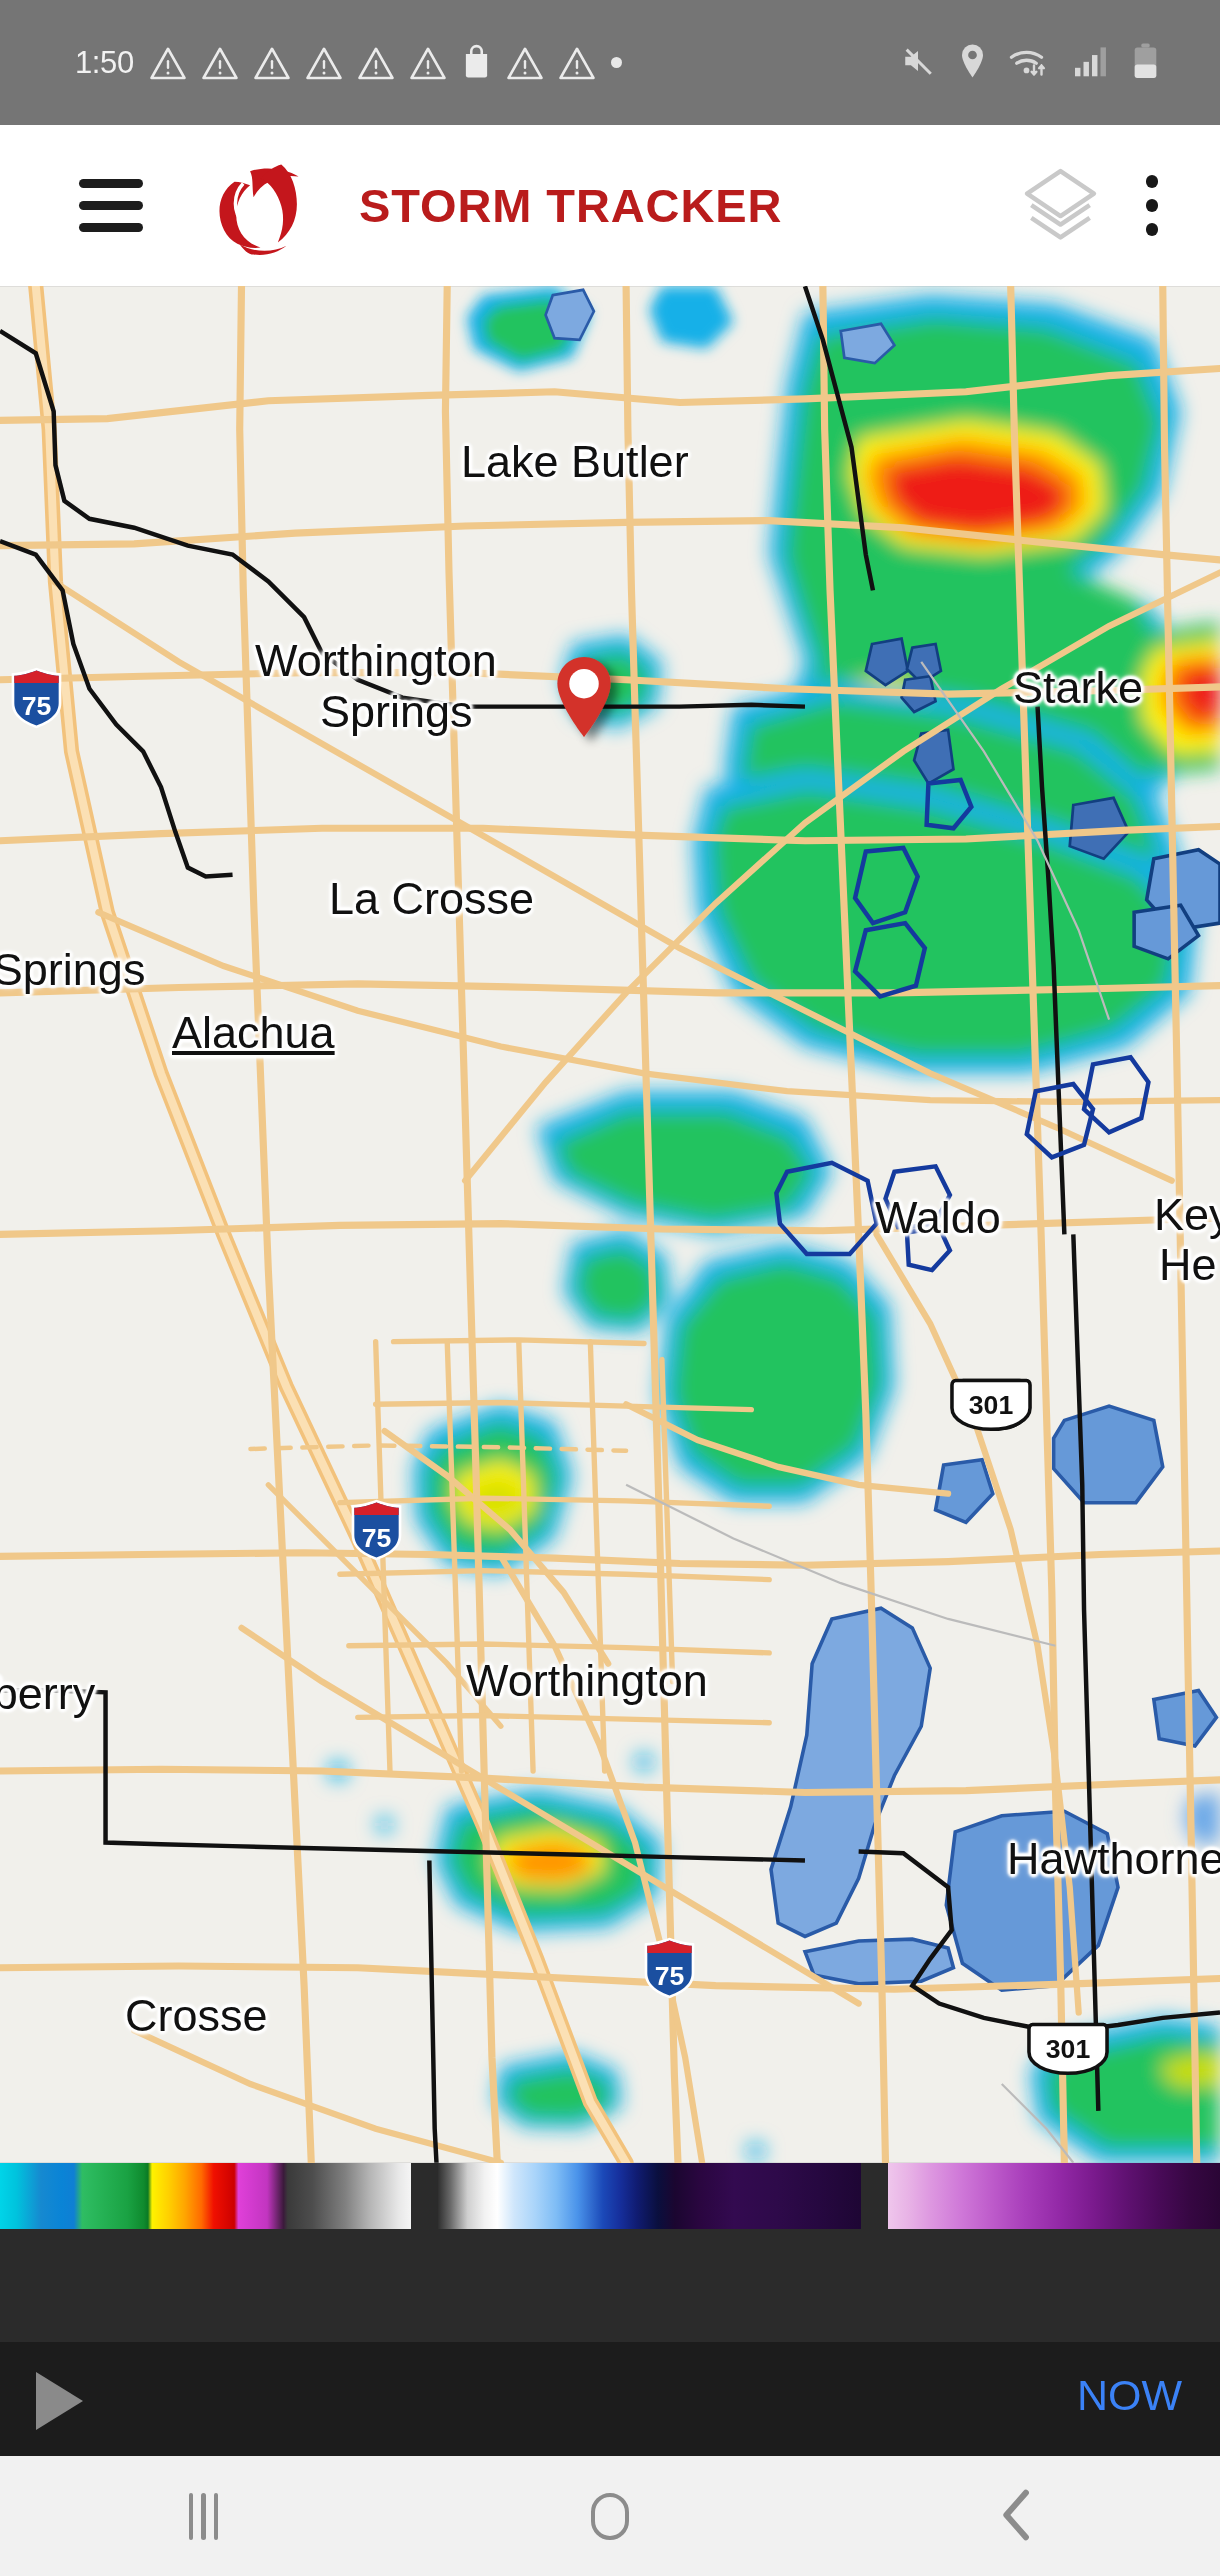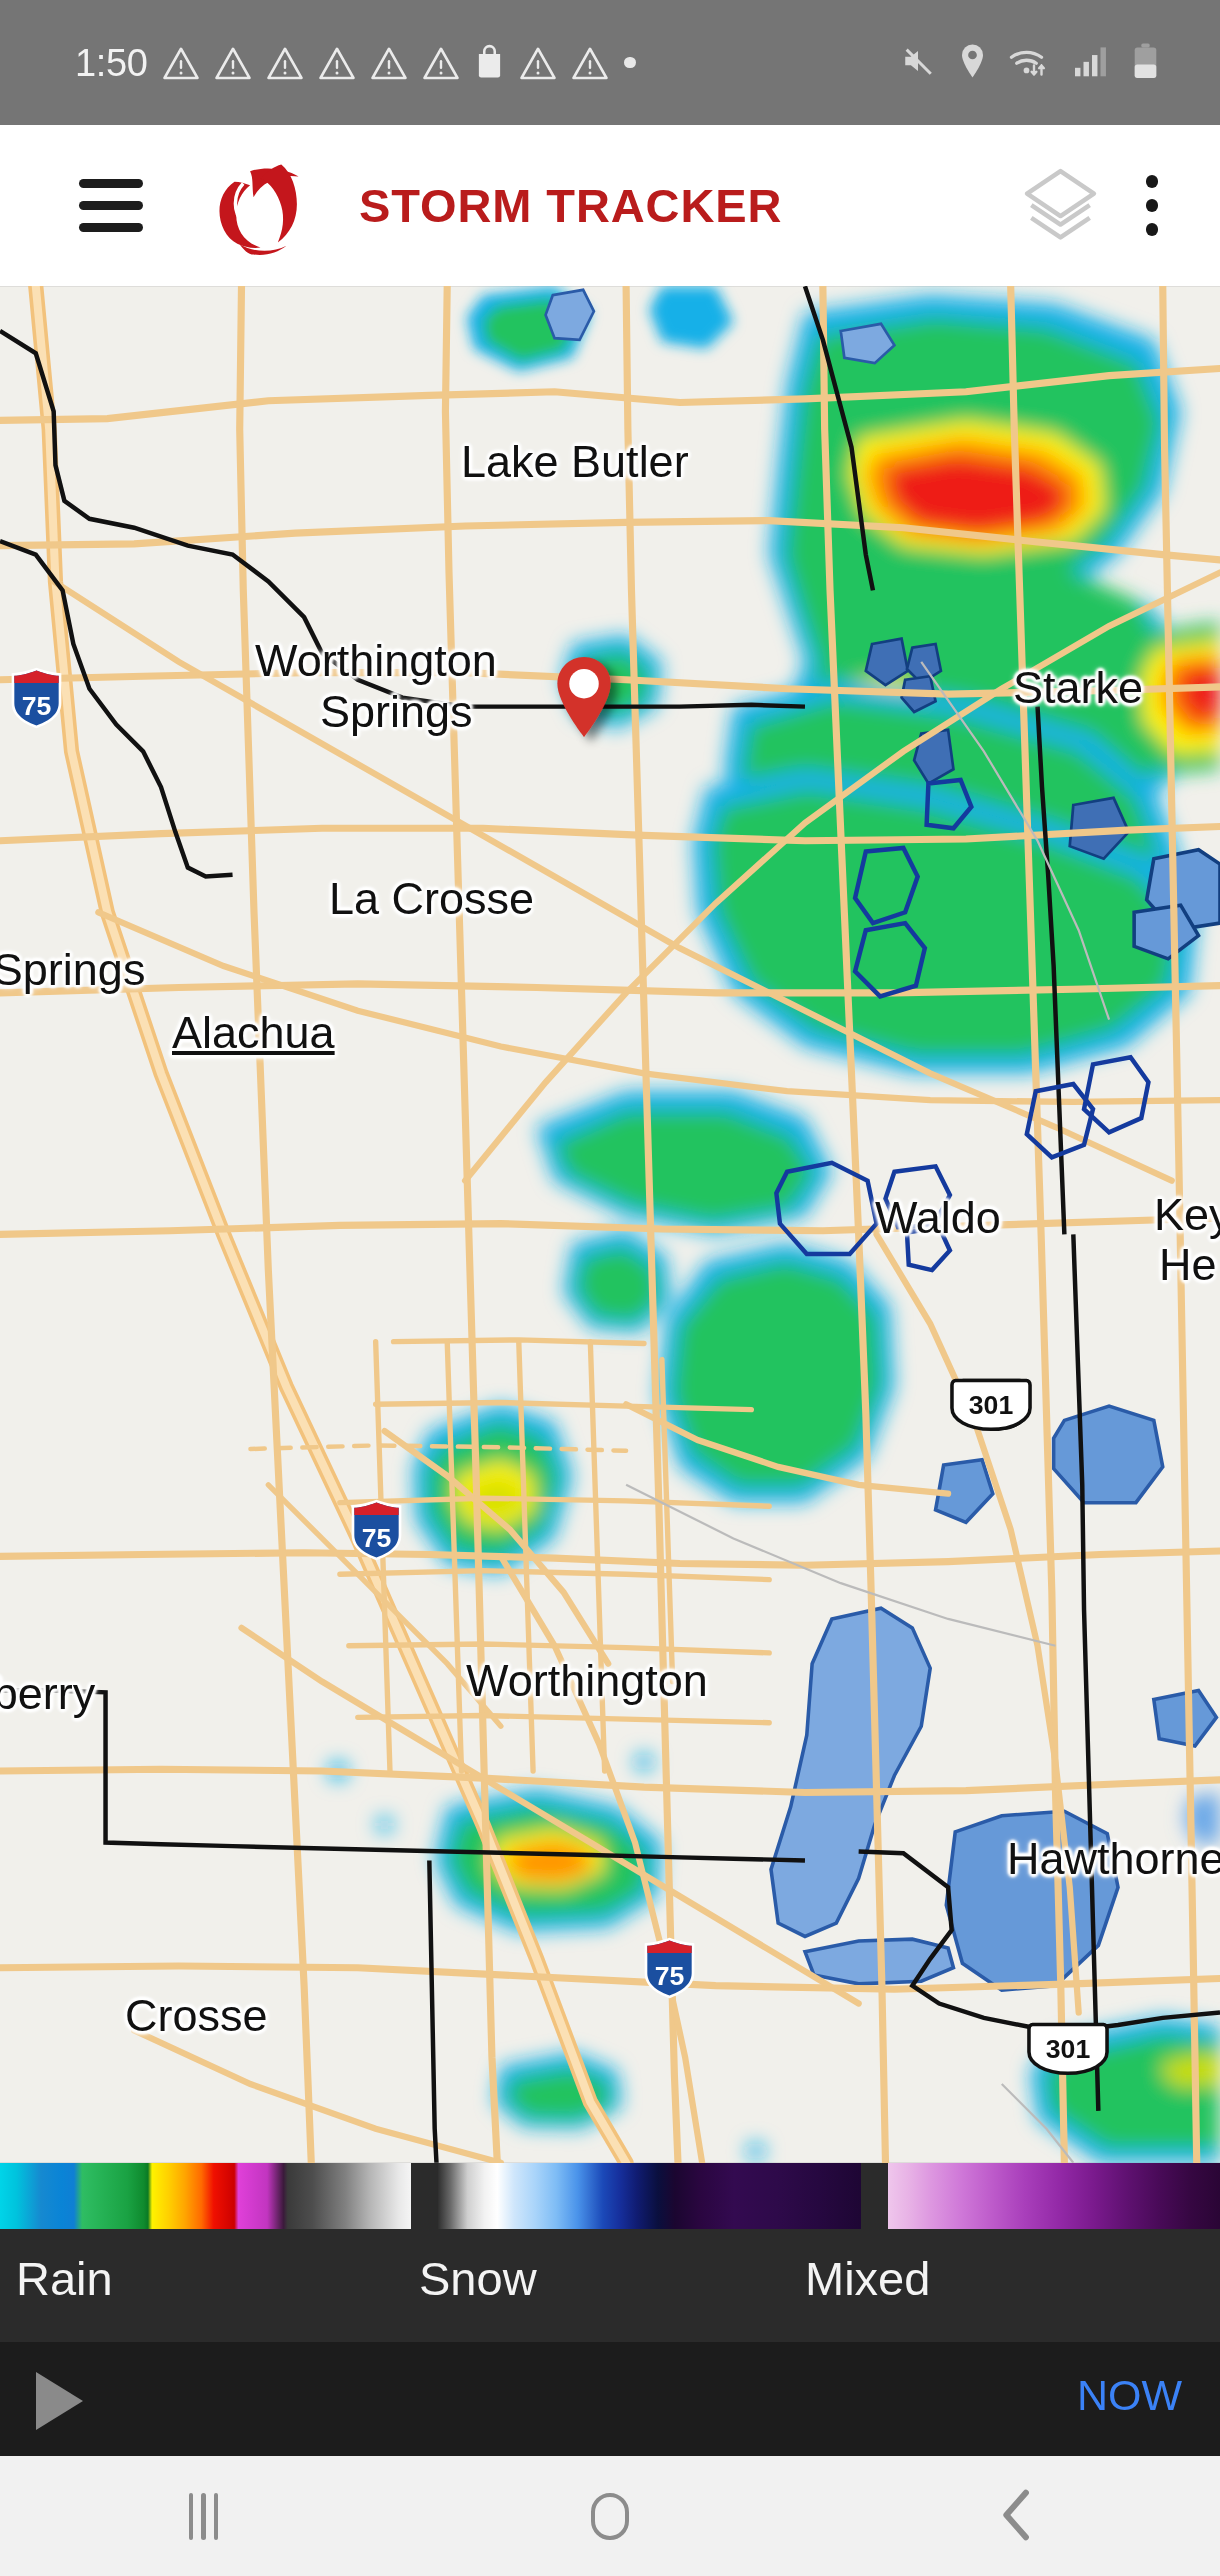--- a/index.html
+++ b/index.html
@@ -9,21 +9,21 @@
     background:#f2f1ec;
   }
   #app{position:relative;width:1220px;height:2576px;}
 
   
   .statusbar{
     position:absolute;left:0;top:0;width:1220px;height:125px;
     background:#757575;display:flex;align-items:center;
     box-sizing:border-box;padding:0 25px 0 75px;
   }
-  .sb-clock{color:#f2f2f2;font-size:38px;letter-spacing:-0.4px;line-height:1;}
+  .sb-clock{color:#f2f2f2;font-size:31px;letter-spacing:-0.4px;line-height:1;}
   .sb-left{display:flex;align-items:center;gap:16px;flex:1;}
   .sb-right{display:flex;align-items:center;gap:21.5px;padding-right:36px;}
   .sb-ico{display:inline-block;}
   .warn-tri{width:36px;height:34px;position:relative;}
   .warn-tri svg{display:block;}
   .dot-ico{width:11.6px;height:11.6px;border-radius:50%;background:#e8e8e8;}
 
   
   .header{
     position:absolute;left:0;top:125px;width:1220px;height:161px;
@@ -560,25 +560,20 @@
   </div>
 
   <div class="legend">
     <div class="grad-row">
       <div class="grad rain"></div>
       <div class="grad gap"></div>
       <div class="grad snow"></div>
       <div class="grad gap"></div>
       <div class="grad mixed"></div>
     </div>
-    <div class="legend-labels">
-      <div class="legend-label" style="left:16px;">Rain</div>
-      <div class="legend-label" style="left:419px;">Snow</div>
-      <div class="legend-label" style="left:805px;">Mixed</div>
-    </div>
   </div>
 
   <div class="playbar">
     <div class="play-tri"></div>
     <div class="now-label">NOW</div>
   </div>
 
   <div class="navbar">
     <div class="navbtn">
       <span class="nav-recents">

